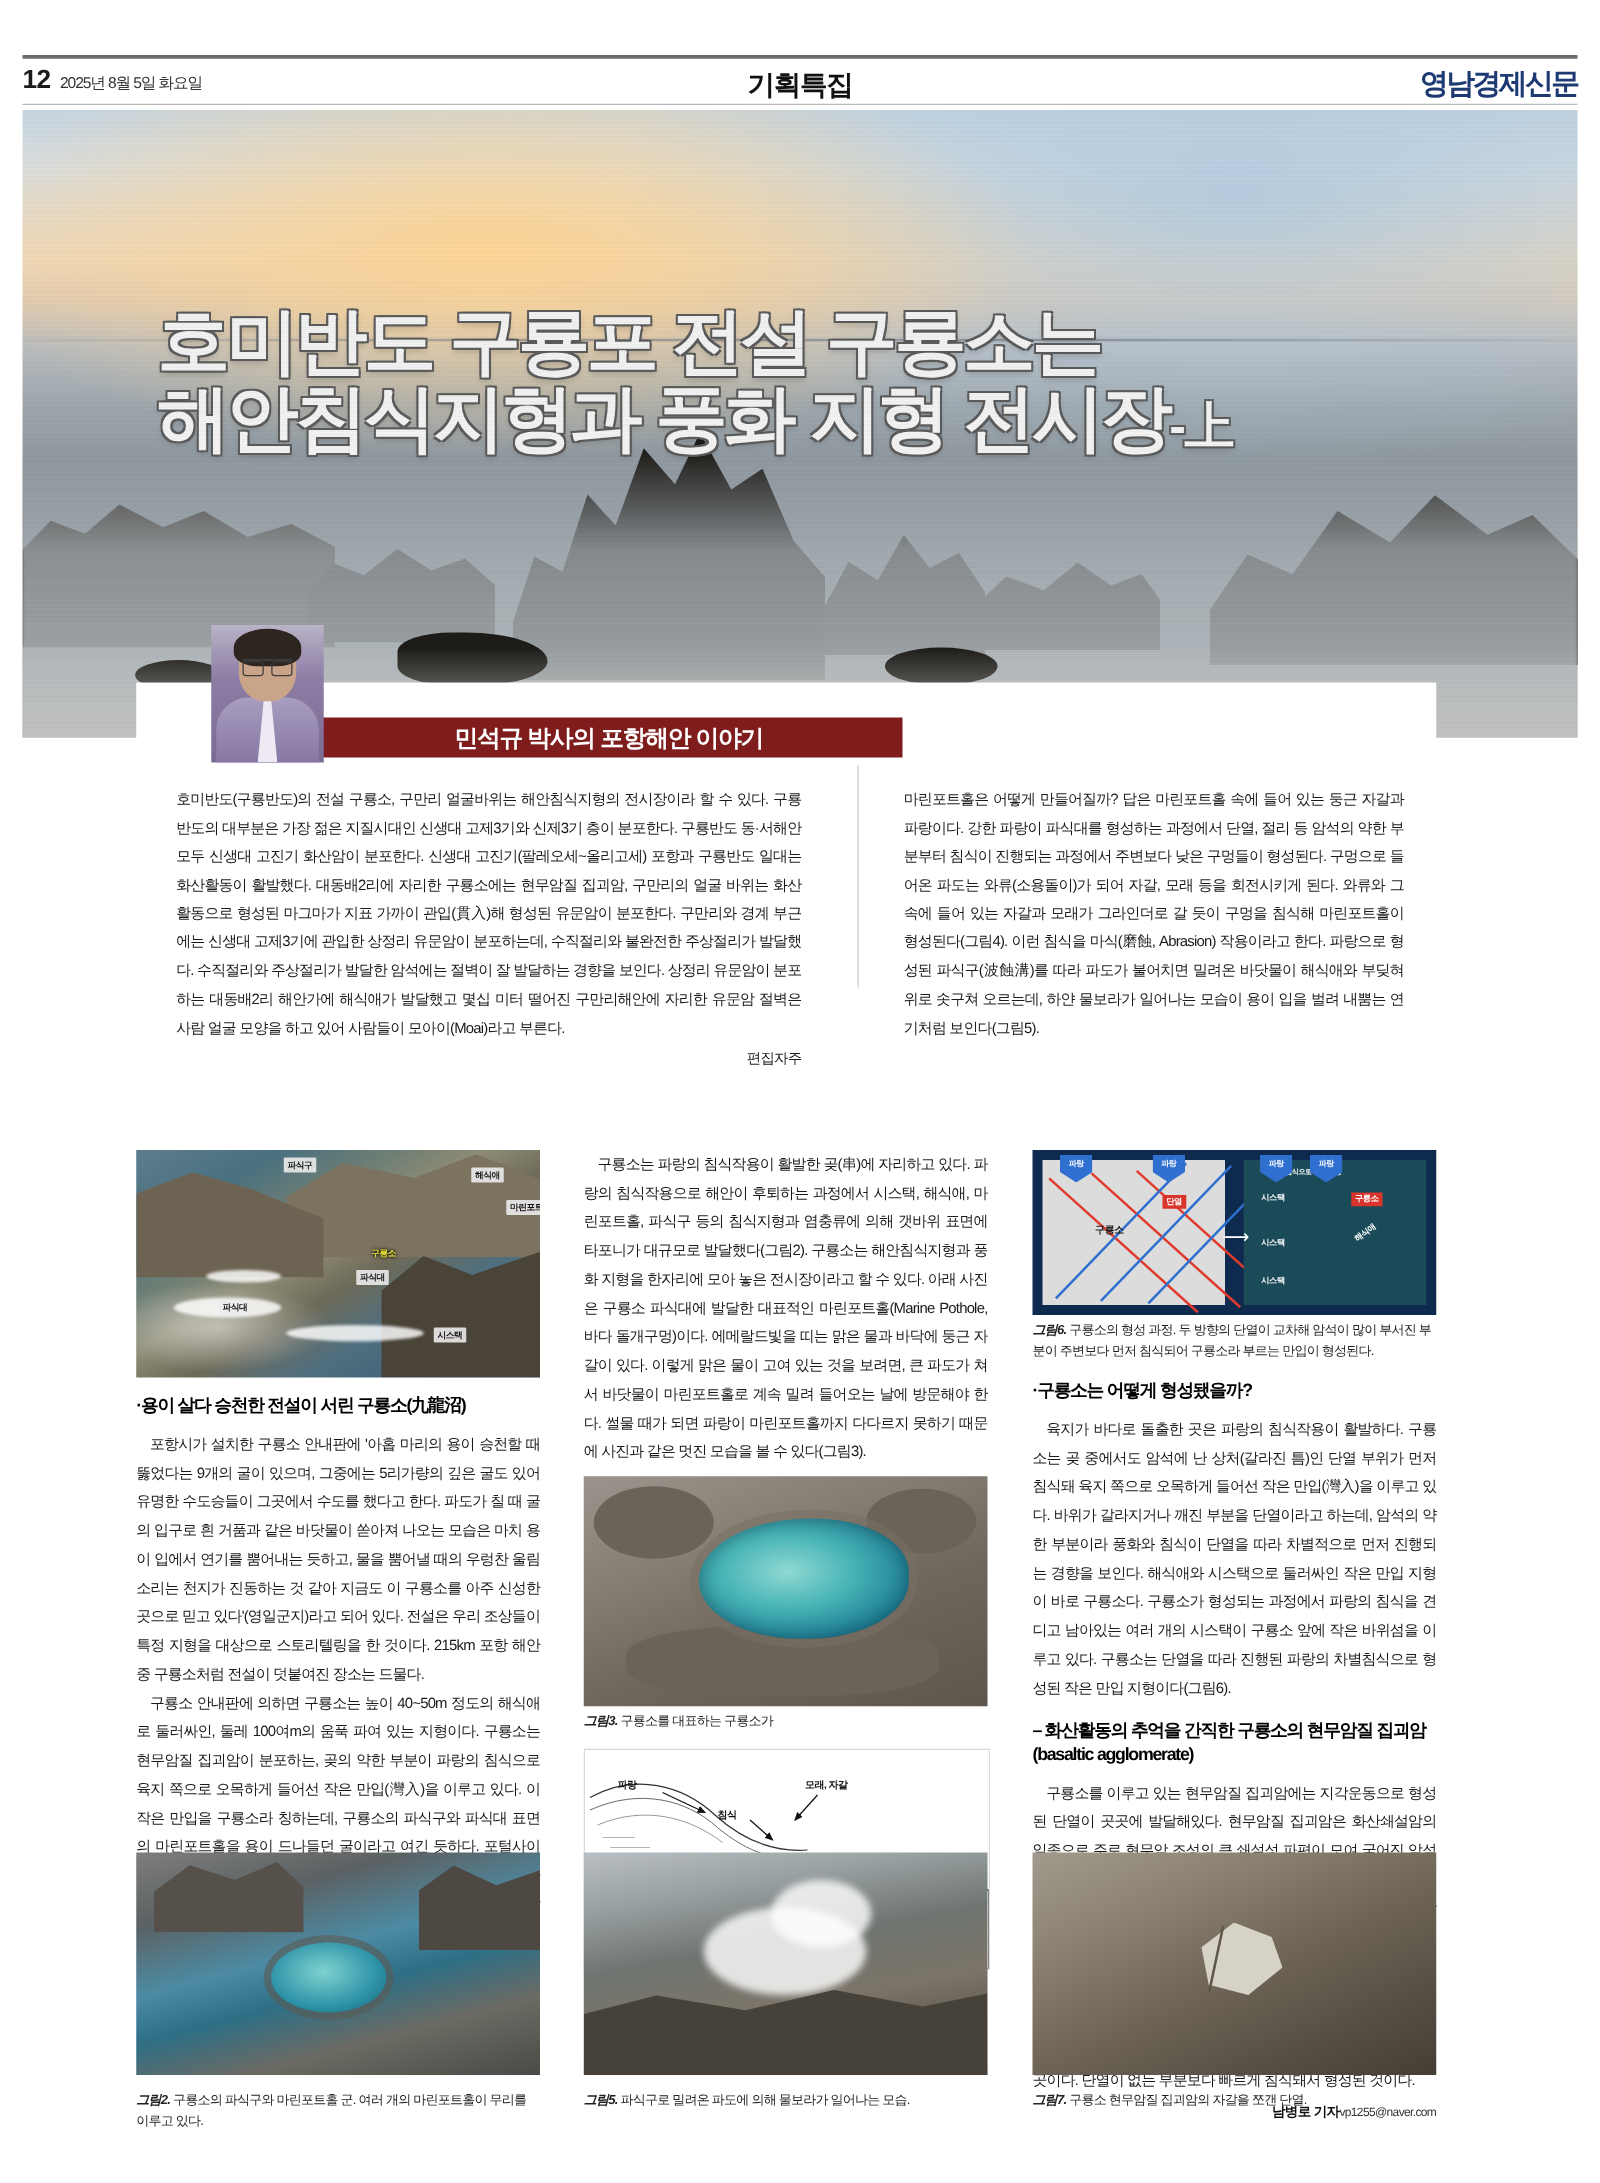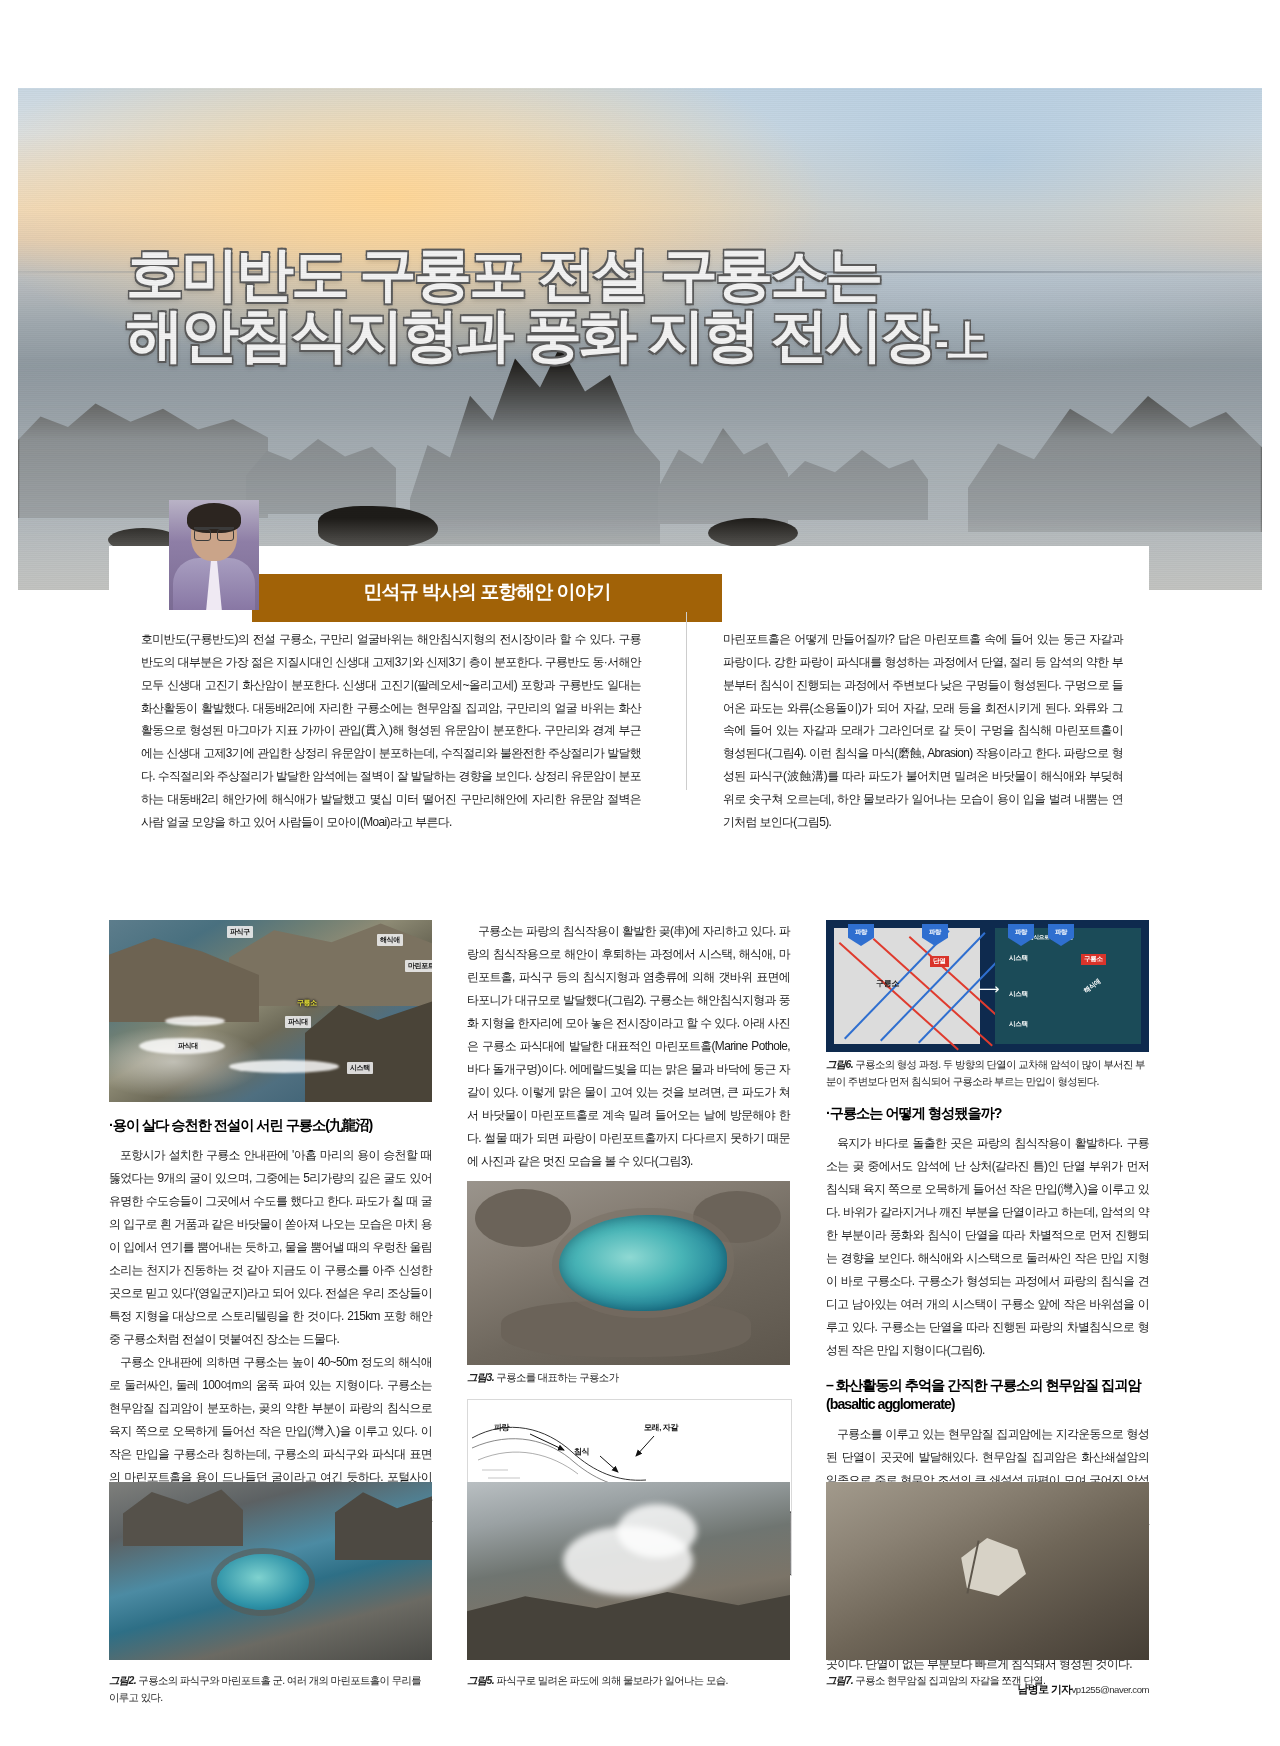--- a/index.html
+++ b/index.html
@@ -130,21 +130,21 @@
   .portrait .shirt{
     position:absolute;left:31px;top:58px;width:28px;height:52px;background:#efe9f3;
     clip-path:polygon(40% 0,60% 0,78% 100%,22% 100%);
   }
 
   .introbox{
     position:absolute;left:109px;top:546px;width:1040px;height:262px;
     background:#fff;z-index:5;box-shadow:0 0 0 0 transparent;
   }
   .intro-banner{
-    position:absolute;left:143px;top:28px;width:470px;height:48px;background:#a16207;
+    position:absolute;left:143px;top:28px;width:470px;height:32px;background:#7f1d1d;
   }
   .intro-banner span{
     display:block;text-align:center;line-height:36px;color:#fff;
     font-size:19px;font-weight:700;letter-spacing:-1px;
   }
   .intro-col{
     position:absolute;top:82px;
     font-size:11.9px;line-height:1.92;letter-spacing:-.62px;
     text-align:justify;color:#1a1a1a;
   }
@@ -251,20 +251,28 @@
   .noise{
     position:absolute;inset:0;pointer-events:none;opacity:.05;
     background-image:repeating-linear-gradient(0deg,rgba(0,0,0,.5) 0 1px,transparent 1px 2px);
   }
 </style>
 </head>
 <body>
 
 <div class="page">
 
+  <div class="masthead">
+    <div class="mast-rule-top"></div>
+    <div class="folio">12</div>
+    <div class="folio-date">2025년 8월 5일 화요일</div>
+    <div class="mast-section">기획특집</div>
+    <div class="mast-logo">영남경제신문</div>
+    <div class="mast-rule-bot"></div>
+  </div>
 
   <div class="hero">
     <div class="horizon"></div>
     <div class="rk rk6"></div>
     <div class="rk b rk3"></div>
     <div class="rk c rk1"></div>
     <div class="rk rk2"></div>
     <div class="rk rk4"></div>
     <div class="rk rk5"></div>
     <div class="sea-haze"></div>
@@ -288,20 +296,21 @@
     <div class="glasses"></div>
   </div>
 
   <div class="introbox">
     <div class="intro-banner">
       <span>민석규 박사의 포항해안 이야기</span>
     </div>
     <div class="intro-divider"></div>
     <div class="intro-col left">
       <span>호미반도(구룡반도)의 전설 구룡소, 구만리 얼굴바위는 해안침식지형의 전시장이라 할 수 있다. 구룡반도의 대부분은 가장 젊은 지질시대인 신생대 고제3기와 신제3기 층이 분포한다. 구룡반도 동·서해안 모두 신생대 고진기 화산암이 분포한다. 신생대 고진기(팔레오세~올리고세) 포항과 구룡반도 일대는 화산활동이 활발했다. 대동배2리에 자리한 구룡소에는 현무암질 집괴암, 구만리의 얼굴 바위는 화산활동으로 형성된 마그마가 지표 가까이 관입(貫入)해 형성된 유문암이 분포한다. 구만리와 경계 부근에는 신생대 고제3기에 관입한 상정리 유문암이 분포하는데, 수직절리와 불완전한 주상절리가 발달했다. 수직절리와 주상절리가 발달한 암석에는 절벽이 잘 발달하는 경향을 보인다. 상정리 유문암이 분포하는 대동배2리 해안가에 해식애가 발달했고 몇십 미터 떨어진 구만리해안에 자리한 유문암 절벽은 사람 얼굴 모양을 하고 있어 사람들이 모아이(Moai)라고 부른다.</span>
+      <span class="byline-ed">편집자주</span>
     </div>
     <div class="intro-col right">
       <span>마린포트홀은 어떻게 만들어질까? 답은 마린포트홀 속에 들어 있는 둥근 자갈과 파랑이다. 강한 파랑이 파식대를 형성하는 과정에서 단열, 절리 등 암석의 약한 부분부터 침식이 진행되는 과정에서 주변보다 낮은 구멍들이 형성된다. 구멍으로 들어온 파도는 와류(소용돌이)가 되어 자갈, 모래 등을 회전시키게 된다. 와류와 그 속에 들어 있는 자갈과 모래가 그라인더로 갈 듯이 구멍을 침식해 마린포트홀이 형성된다(그림4). 이런 침식을 마식(磨蝕, Abrasion) 작용이라고 한다. 파랑으로 형성된 파식구(波蝕溝)를 따라 파도가 불어치면 밀려온 바닷물이 해식애와 부딪혀 위로 솟구쳐 오르는데, 하얀 물보라가 일어나는 모습이 용이 입을 벌려 내뿜는 연기처럼 보인다(그림5).</span>
     </div>
   </div>
 
   <div class="cols">
 
     <div class="col c1">
       <div class="ph fig1">

